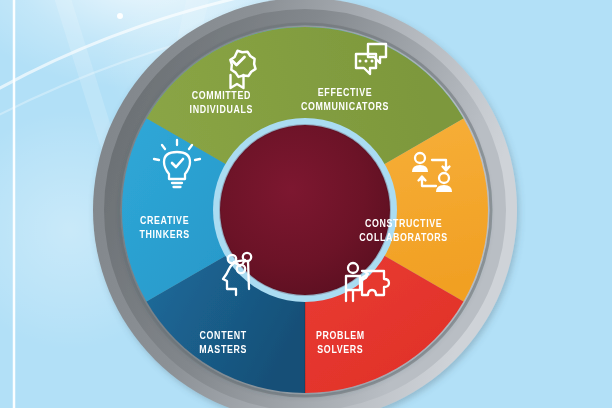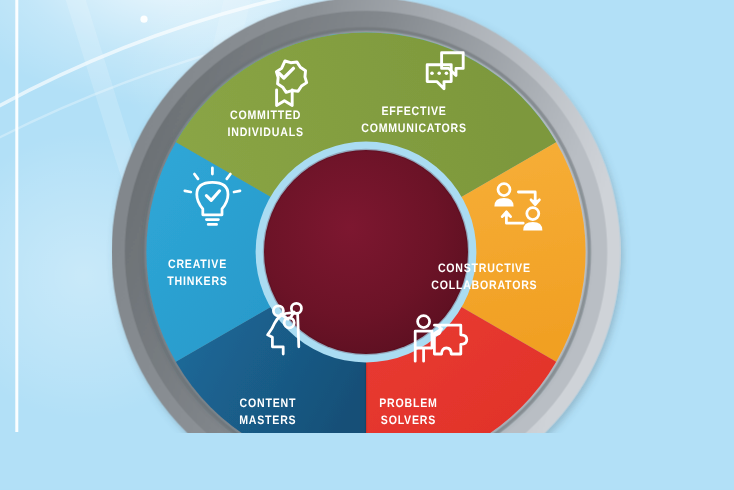--- a/index.html
+++ b/index.html
@@ -2,21 +2,21 @@
 <html><head>
 <meta charset="utf-8">
 <title>Skills Gear Wheel Infographic</title>
 <style>
   html,body{margin:0;padding:0;}
   body{
     width:612px;height:408px;overflow:hidden;
     font-family:"Liberation Sans","DejaVu Sans",sans-serif;
     background:#b2e0f7;
   }
-  #stage{position:relative;width:612px;height:360px;overflow:hidden;}
+  #stage{position:relative;width:612px;height:408px;overflow:hidden;}
   #stage svg{display:block;}
   .seg-label{
     font-family:"Liberation Sans","DejaVu Sans",sans-serif;
     font-weight:bold;
     font-size:9.5px;
     letter-spacing:0.7px;
     fill:#ffffff;
     text-anchor:middle;
     transform:scale(0.93,1.08);
   }

